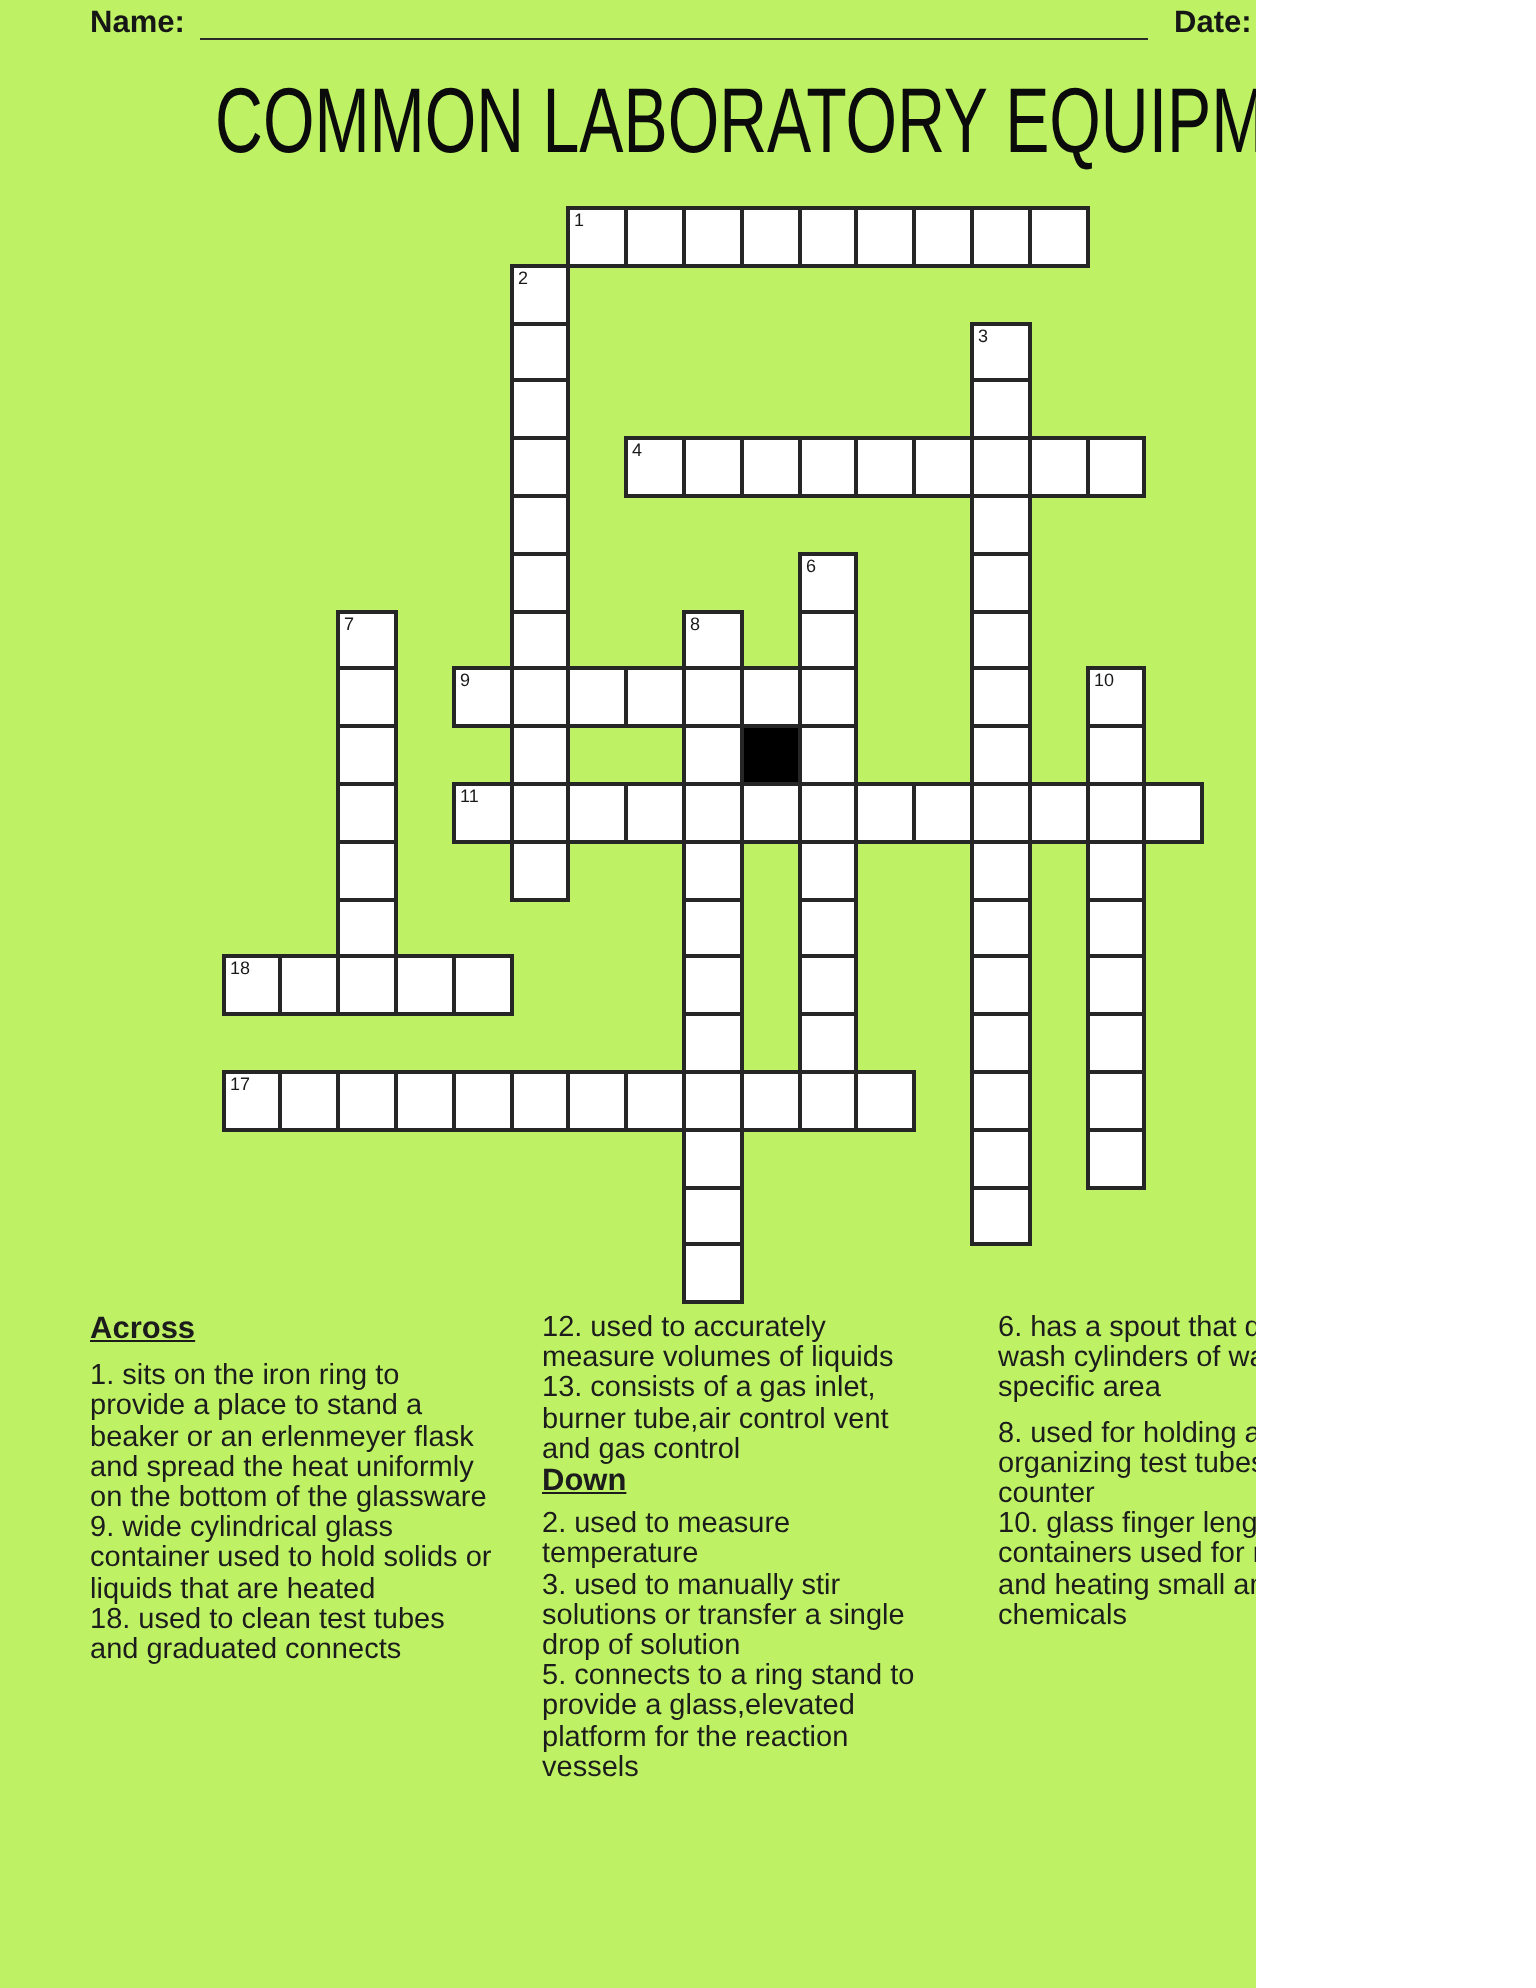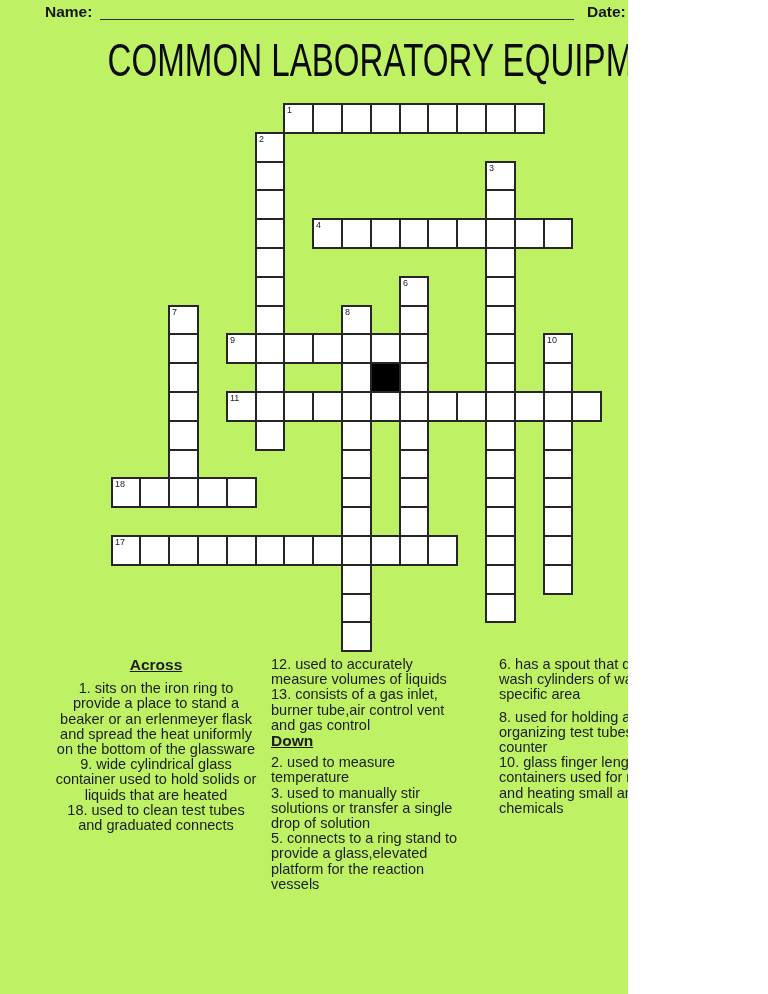--- a/index.html
+++ b/index.html
@@ -185,21 +185,21 @@
       <div class="cell" style="left: 197px; top: 535px; width: 31px; height: 31px;"></div>
       <div class="cell" style="left: 226px; top: 535px; width: 31px; height: 31px;"></div>
       <div class="cell" style="left: 255px; top: 535px; width: 30px; height: 31px;"></div>
       <div class="cell" style="left: 283px; top: 535px; width: 31px; height: 31px;"></div>
       <div class="cell" style="left: 312px; top: 535px; width: 31px; height: 31px;"></div>
       <div class="cell" style="left: 370px; top: 535px; width: 31px; height: 31px;"></div>
       <div class="cell" style="left: 427px; top: 535px; width: 31px; height: 31px;"></div>
       <div class="cell black" style="left: 370px; top: 362px; width: 31px; height: 31px;"></div>
     </div>
 
-  <div class="clue-col" style="left:45px;width:222px;text-align:center;">
+  <div class="clue-col" style="left:45px;width:222px;">
     <div class="clue-header">Across</div>
     <div class="clue"><b class="clue-num">1.</b><span class="clue-text">sits on the iron ring to
 provide a place to stand a
 beaker or an erlenmeyer flask
 and spread the heat uniformly
 on the bottom of the glassware</span></div>
     <div class="clue"><b class="clue-num">9.</b><span class="clue-text">wide cylindrical glass
 container used to hold solids or
 liquids that are heated</span></div>
     <div class="clue"><b class="clue-num">18.</b><span class="clue-text">used to clean test tubes

